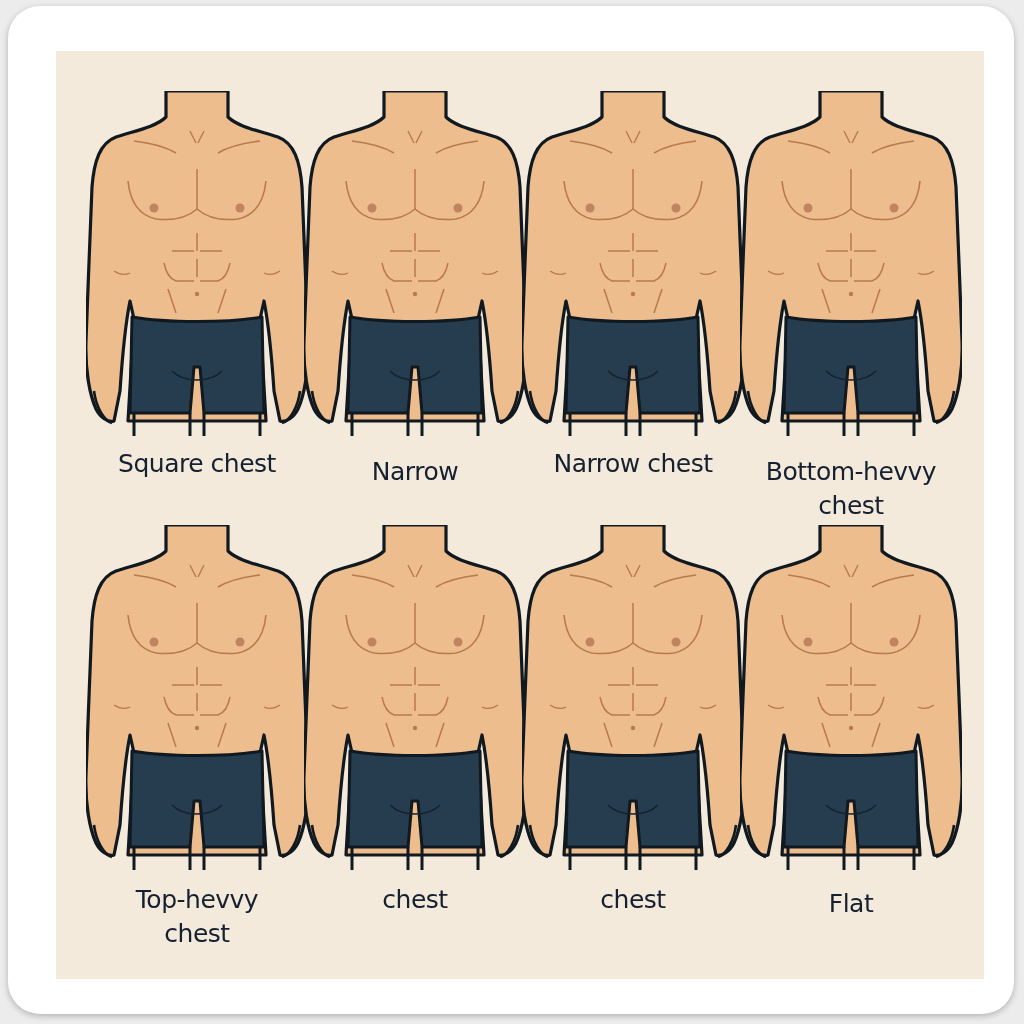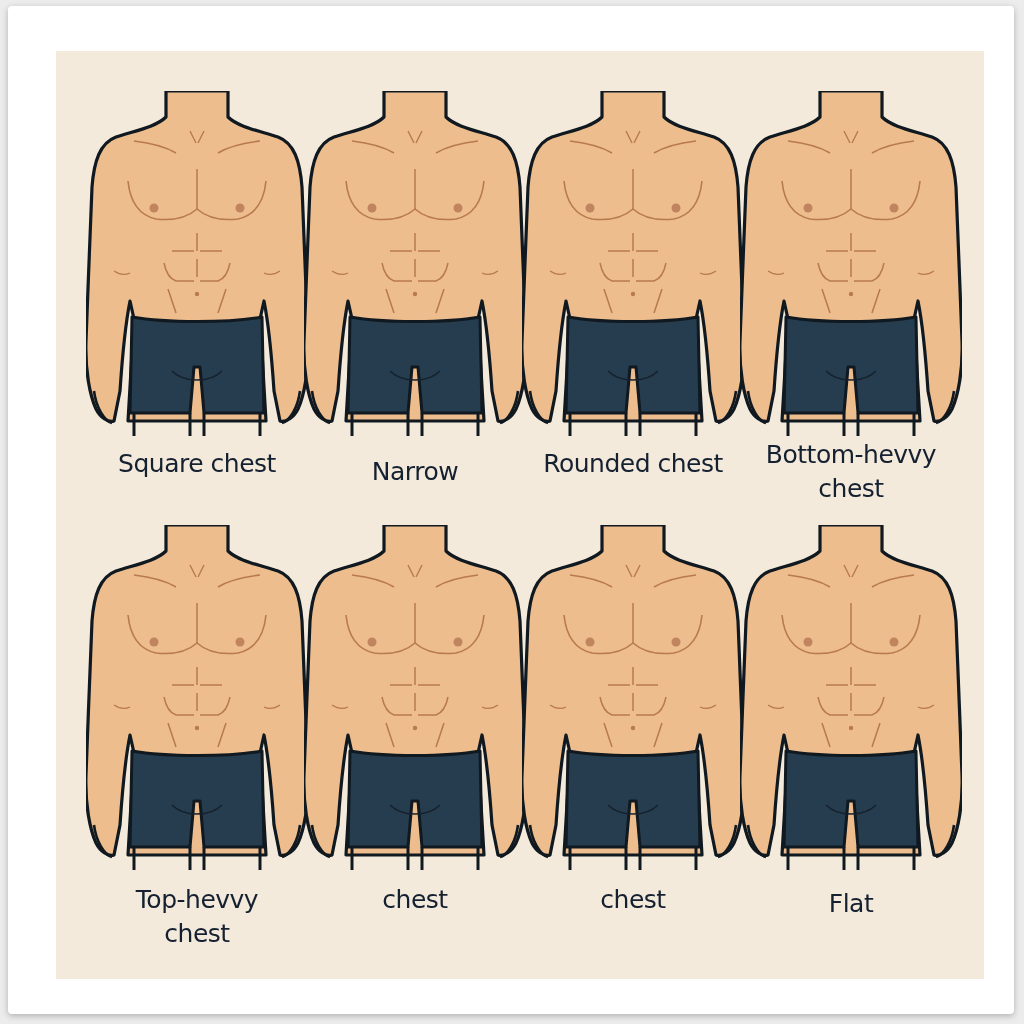--- a/index.html
+++ b/index.html
@@ -7,21 +7,21 @@
     width: 1024px; height: 1024px;
     background: #ececec;
     position: relative;
     overflow: hidden;
     font-family: "DejaVu Sans", "Liberation Sans", sans-serif;
   }
   .card {
     position: absolute;
     left: 8px; top: 6px; width: 1006px; height: 1008px;
     background: #ffffff;
-    border-radius: 4px;
+    border-radius: 32px;
     box-shadow: 0 2px 6px rgba(0,0,0,0.25);
   }
   .panel {
     position: absolute;
     left: 48px; top: 45px; width: 928px; height: 928px;
     background: #f3eadb;
   }
   .cell {
     position: absolute;
     width: 222px;
@@ -161,21 +161,21 @@
 
     <path d="M46,226 C80,232 142,232 176,226 L178,322 L118,322 L114,276 L108,276 L104,322 L44,322 Z" fill="#263d4f" stroke="#101820" stroke-width="3" stroke-linejoin="round"></path>
     <path d="M86,280 C98,292 124,292 136,280" fill="none" stroke="#15222d" stroke-width="1.6"></path>
 
     <path d="M48,322 L48,345 M104,322 L104,345 M118,322 L118,345 M174,322 L174,345" stroke="#101820" stroke-width="3"></path>
 
     <path d="M8,300 C10,316 18,330 26,332 M214,300 C212,316 204,330 196,332" fill="none" stroke="#101820" stroke-width="2.6"></path>
   </svg>
         </div>
       <div class="label" style="top:356px;">
-        <span>Rounded chest</span>
+        <span>Narrow chest</span>
         <span></span>
       </div>
     </div>
     <div class="cell" style="left:684px; top:40px;">
       <div class="figure">
   <svg viewBox="0 0 222 345" xmlns="http://www.w3.org/2000/svg">
 
     <path d="M80,0 L80,26 C70,36 48,40 30,46 C14,52 8,70 6,96 C4,140 2,200 0,250
              C-1,280 4,305 10,318 C14,326 22,332 28,330 L34,300
              C36,270 38,240 44,210 L48,228 L42,330 L180,330 L174,228 L178,210
@@ -201,21 +201,21 @@
     <path d="M28,180 C34,184 40,184 44,182 M194,180 C188,184 182,184 178,182" fill="none" stroke="#b87a4e" stroke-width="1.3"></path>
 
     <path d="M46,226 C80,232 142,232 176,226 L178,322 L118,322 L114,276 L108,276 L104,322 L44,322 Z" fill="#263d4f" stroke="#101820" stroke-width="3" stroke-linejoin="round"></path>
     <path d="M86,280 C98,292 124,292 136,280" fill="none" stroke="#15222d" stroke-width="1.6"></path>
 
     <path d="M48,322 L48,345 M104,322 L104,345 M118,322 L118,345 M174,322 L174,345" stroke="#101820" stroke-width="3"></path>
 
     <path d="M8,300 C10,316 18,330 26,332 M214,300 C212,316 204,330 196,332" fill="none" stroke="#101820" stroke-width="2.6"></path>
   </svg>
         </div>
-      <div class="label" style="top:347px;">
+      <div class="label" style="top:364px;">
         <span>Bottom-hevvy</span>
         <span>chest</span>
       </div>
     </div>
 
     <div class="cell" style="left:30px; top:474px;">
       <div class="figure">
   <svg viewBox="0 0 222 345" xmlns="http://www.w3.org/2000/svg">
 
     <path d="M80,0 L80,26 C70,36 48,40 30,46 C14,52 8,70 6,96 C4,140 2,200 0,250

